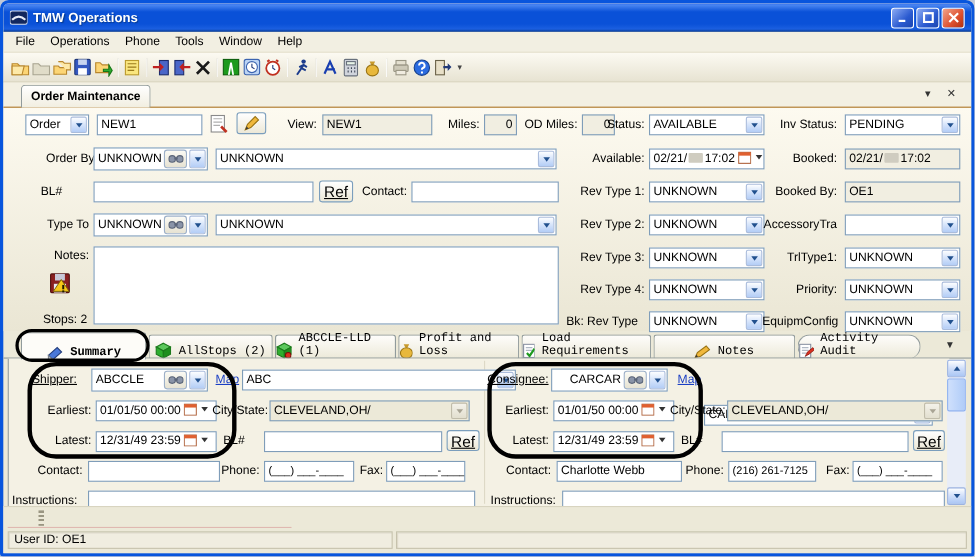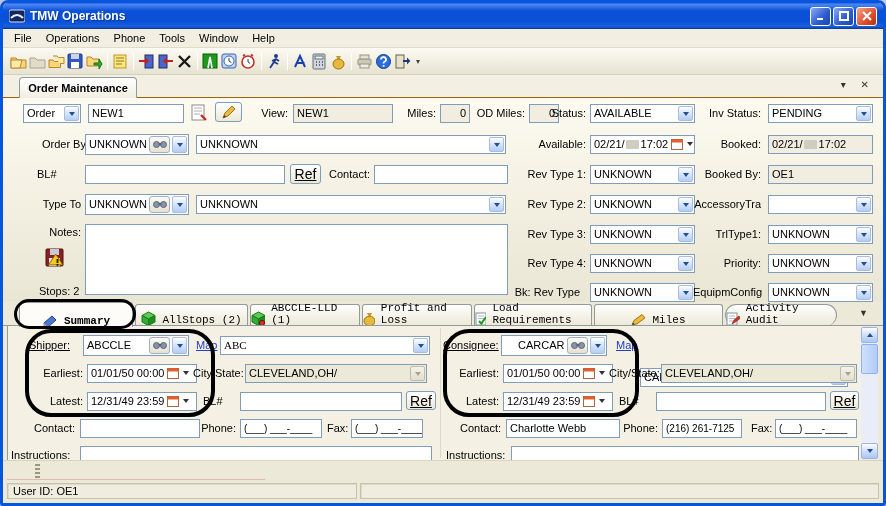--- a/index.html
+++ b/index.html
@@ -423,21 +423,21 @@
         <path d="M3 4 h6 M3 6.5 h6" stroke="#b0b8c4"></path>
         <path d="M4 9 l2.4 2.6 L11 5" stroke="#1f9a1f" stroke-width="2" fill="none"></path>
       </svg>
     <span>Load Requirements</span>
   </div>
   <div class="tab" style="left:591px;width:129px;">
     <svg width="15" height="13">
         <path d="M1 12 l2-4.5 8-6 3 3.4 -8 6 z" fill="#f0b83c" stroke="#9a7414"></path>
         <path d="M1 12 l1-2.4 1.6 1.6 z" fill="#3a3a3a"></path>
       </svg>
-    <span>Miles</span>
+    <span>Notes</span>
   </div>
   <div class="tab" style="left:722px;width:112px;border-radius:11px;">
     <svg width="14" height="14">
         <rect x="1" y="1" width="10" height="12" fill="#fff" stroke="#8890a0"></rect>
         <path d="M3 4 h6 M3 6.5 h6 M3 9 h4" stroke="#b0b8c4"></path>
         <path d="M6 12 l2-4 5-4 1.5 2 -5 4 z" fill="#d83020" stroke="#7a1008" stroke-width="0.6"></path>
       </svg>
     <span>Activity Audit</span>
   </div>
   <span class="abs" style="left:856px;top:305px;font-size:9px;color:#333;">▼</span>
@@ -452,21 +452,21 @@
         <svg width="14" height="9">
           <circle cx="3.5" cy="4.5" r="3" fill="#8a94a8" stroke="#5a6478"></circle>
           <circle cx="10.5" cy="4.5" r="3" fill="#8a94a8" stroke="#5a6478"></circle>
           <rect x="5.5" y="3" width="3" height="2" fill="#5a6478"></rect>
         </svg>
       </span>
     <span class="dd">
         <i></i>
       </span></div>
   <span class="lbl maplink" style="left:193px;top:336px;position:absolute;">Map</span>
-  <div class="box combo" style="left:217px;top:333px;width:210px;position:absolute;font-family:Liberation Serif, serif;"><span>ABC</span><span class="dd">
+  <div class="box combo" style="left:217px;top:333px;width:249px;position:absolute;"><span>ABC</span><span class="dd">
         <i></i>
       </span></div>
 
   <span class="lbl lblr" style="left:36px;top:364px;width:44px;position:absolute;">Earliest:</span>
   <div class="box" style="left:84px;top:361px;width:110px;position:absolute;"><span>01/01/50 00:00</span><span class="calico"><svg width="12" height="12">
           <rect x="0.5" y="1.5" width="11" height="10" fill="#fff" stroke="#b0633c"></rect>
           <rect x="0.5" y="1.5" width="11" height="3" fill="#e06030"></rect>
         </svg></span><span class="ddglyph"></span></div>
   <span class="lbl lblr" style="left:190px;top:364px;width:48px;position:absolute;">City/State:</span>
   <div class="box combo" style="left:242px;top:361px;width:182px;background:#ece9d8;position:absolute;"><span>CLEVELAND,OH/</span><span class="dd dis">

